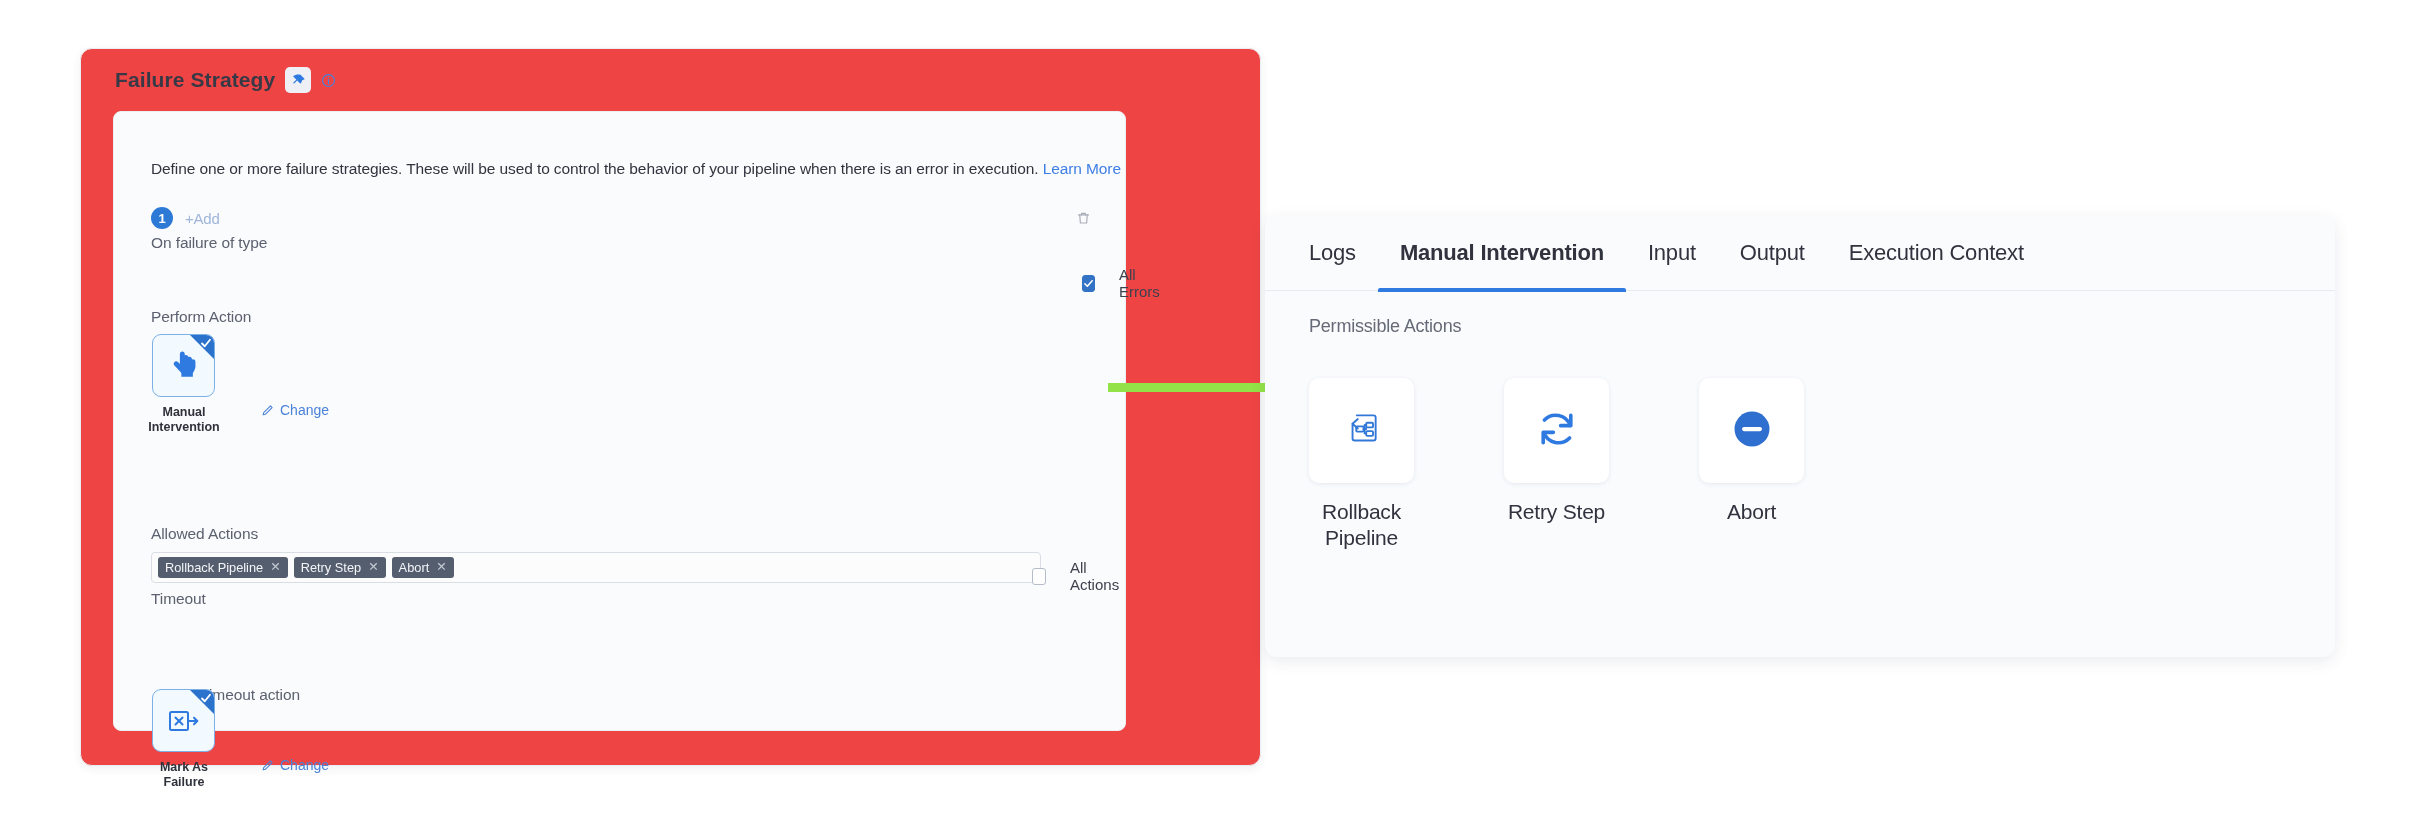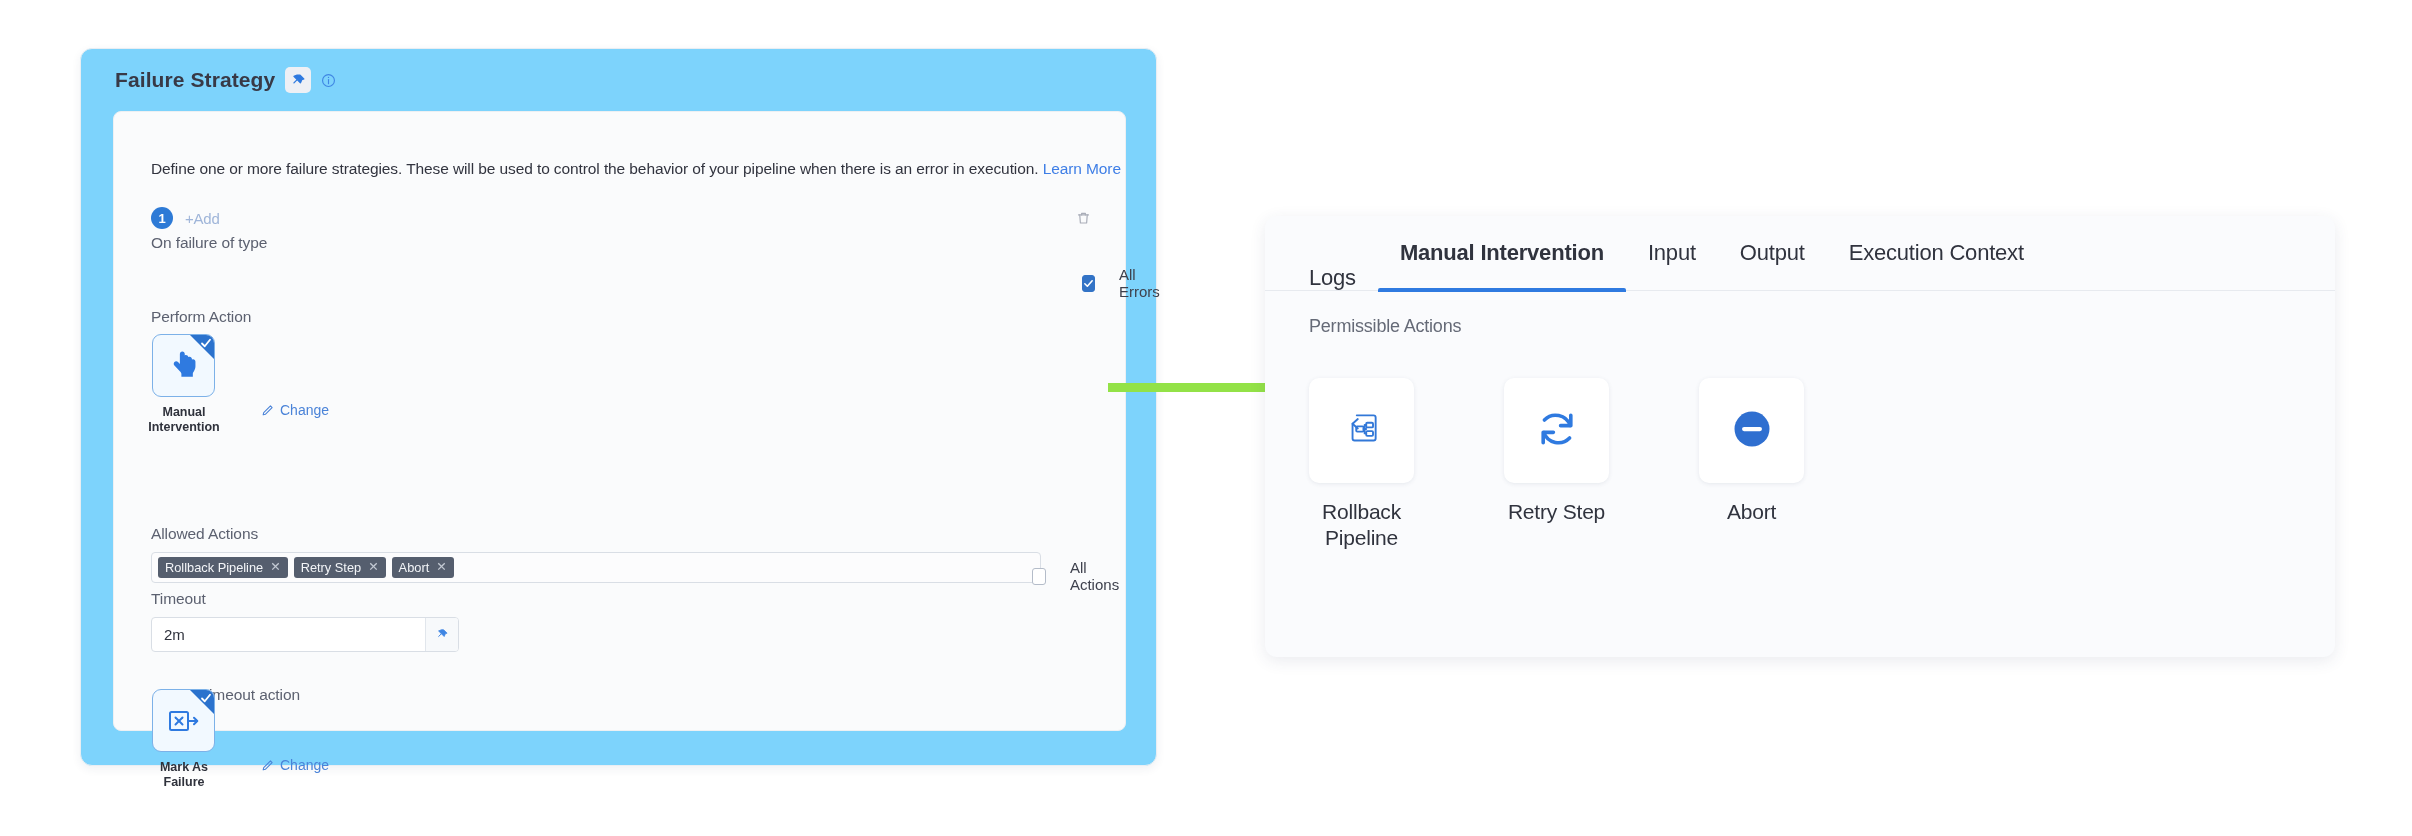--- a/index.html
+++ b/index.html
@@ -17,23 +17,23 @@
     width: 2412px;
     height: 836px;
     background: #ffffff;
   }
 
   
   .fs-card {
     position: absolute;
     left: 80px;
     top: 48px;
-    width: 1077px;
+    width: 1181px;
     height: 718px;
-    background: #7dd3fc;
+    background: #ef4444;
     border: 1px solid #e8eef3;
     border-radius: 12px;
     box-shadow: 0 3px 10px rgba(40,60,90,.07);
     padding-left: 36px;
   }
 
   .fs-header {
     position: absolute;
     left: 34px;
     top: 18px;
@@ -241,21 +241,21 @@
     position: relative;
     height: 75px;
     display: flex;
     align-items: center;
     gap: 8px;
     padding: 0 22px;
     font-size: 22px;
     color: #30333e;
     letter-spacing: -.2px;
   }
-  .rp-tab:first-child { padding-left: 0; align-items: flex-end; }
+  .rp-tab:first-child { padding-left: 0; }
   .rp-tab.active { font-weight: bold; }
   .rp-tab.active::after {
     content: "";
     position: absolute;
     left: 0; right: 0; bottom: -1px;
     height: 4px;
     background: #2f7ae0;
     border-radius: 2px 2px 0 0;
   }
 
@@ -376,28 +376,20 @@
           <span>Abort</span>
           <span class="x">✕</span>
         </span>
       </div>
       <div class="cb-row" style="left:918px; top:447px;">
         <span class="cb"></span>
         <span class="cb-lbl">All Actions</span>
       </div>
 
       <div class="fld-label" style="left:37px; top:478px;">Timeout</div>
-      <div class="timeout-field">
-        <span class="tval">2m</span>
-        <span class="tpin">
-          <svg width="13" height="13" viewBox="0 0 24 24" fill="#3f86e3" stroke="#3f86e3" stroke-width="1.4" stroke-linecap="round" stroke-linejoin="round">
-            <path d="M14.5 3.5l6 6-3.3 1.2-2.1 5.1-5.2-5.2-5.2 5.2 5.2-5.2-5.2-5.2 5.1-2.1z"></path>
-          </svg>
-        </span>
-      </div>
 
       <div class="fld-label" style="left:37px; top:574px;margin-left:19px;">Post timeout action</div>
       <div class="tile" style="left:38px; top:577px;">
         <span class="glyph">
           <svg width="34" height="24" viewBox="0 0 34 24" fill="none" stroke="#2f7ae0" stroke-width="2" stroke-linecap="round" stroke-linejoin="round">
             <rect x="3" y="3" width="18" height="18" rx="1.5"></rect>
             <line x1="8.5" y1="8.5" x2="15.5" y2="15.5"></line>
             <line x1="15.5" y1="8.5" x2="8.5" y2="15.5"></line>
             <line x1="22" y1="12" x2="30" y2="12"></line>
             <polyline points="27,8.8 30.3,12 27,15.2"></polyline>

